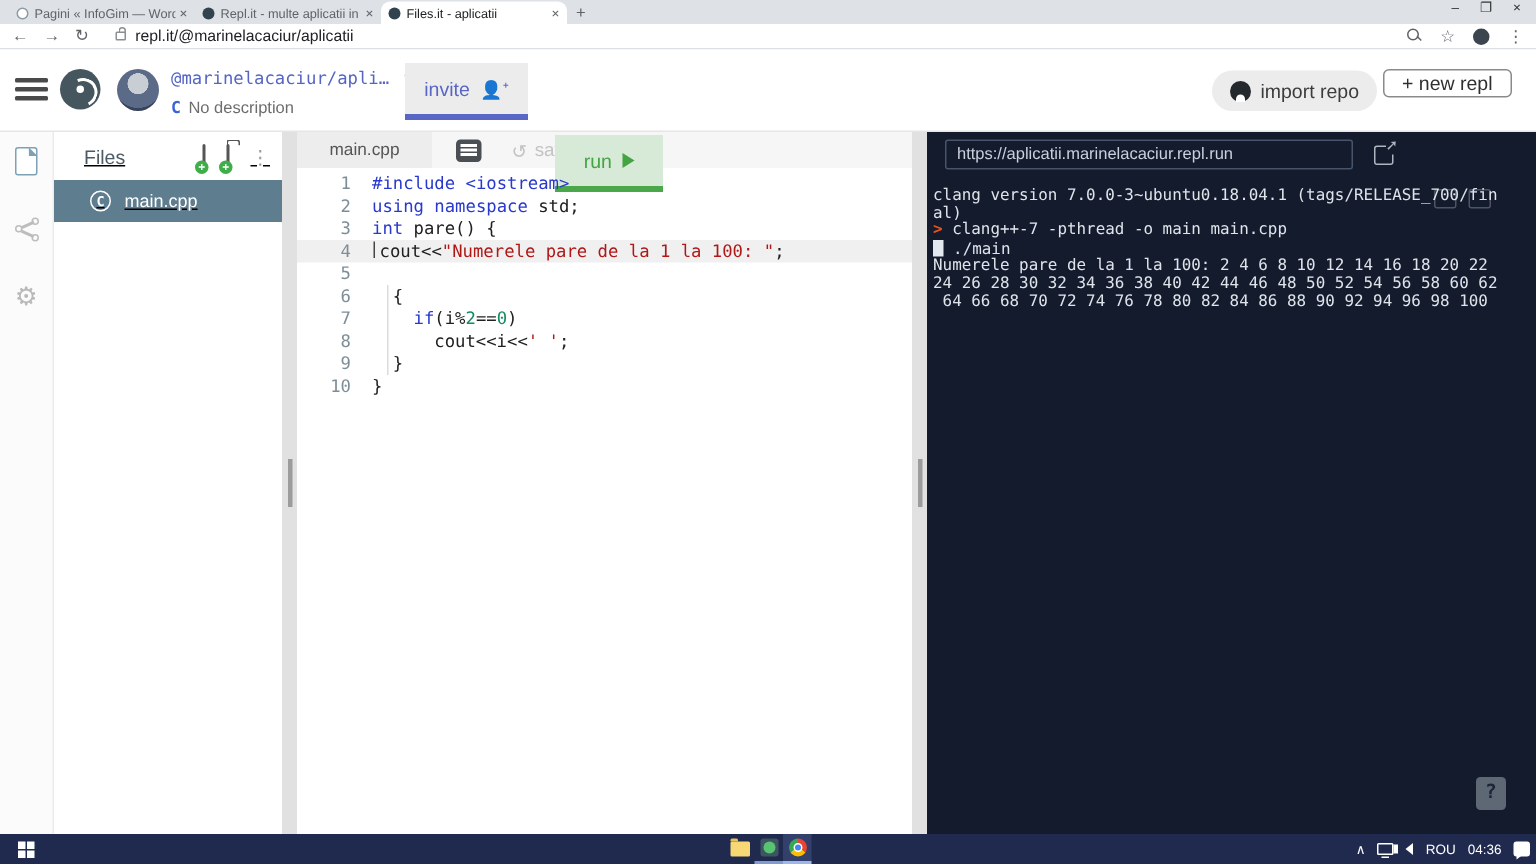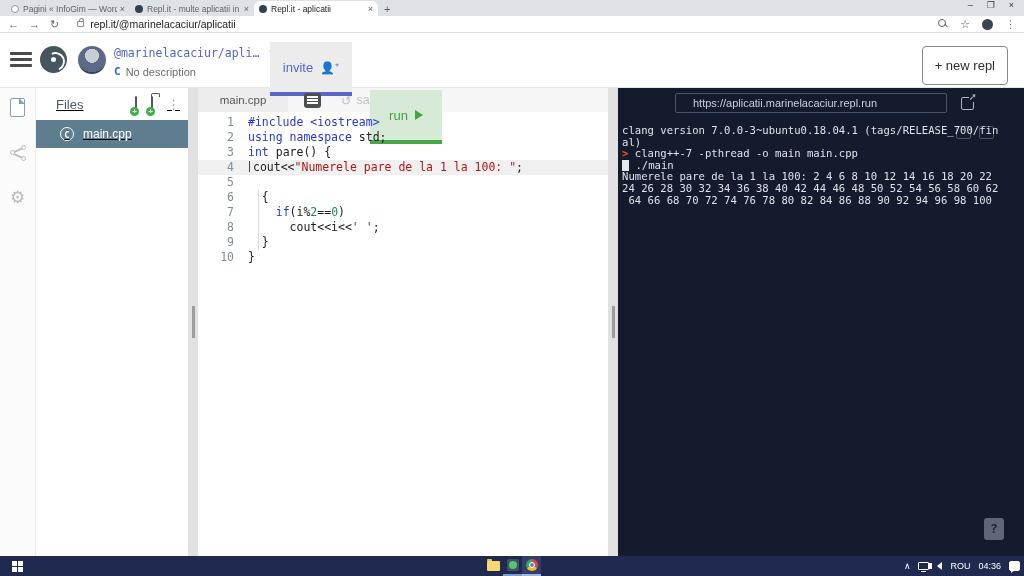--- a/index.html
+++ b/index.html
@@ -35,32 +35,32 @@
   .hamb div { height:2.5px; background:#4a4a4a; margin-bottom:3.5px; border-radius:1px; }
   .replogo { position:absolute; left:40px; top:13px; width:27px; height:27px; border-radius:50%; background:#45565f; }
   .replogo:before { content:""; position:absolute; left:6px; top:6px; width:15px; height:15px; border-radius:50%; border:2.5px solid #fff; border-left-color:transparent; border-bottom-color:transparent; transform:rotate(20deg); }
   .replogo:after { content:""; position:absolute; left:11px; top:11px; width:5px; height:5px; border-radius:50%; background:#fff; }
   .uavatar { position:absolute; left:78px; top:13px; width:28px; height:28px; border-radius:50%; background:radial-gradient(circle at 50% 35%, #c9cdd4 0 30%, #5b6a86 31% 70%, #37425c 71%); }
   .titleblock { position:absolute; left:114px; top:10px; }
   .repltitle { font-family:"DejaVu Sans Mono", monospace; font-size:11.5px; color:#5565c4; }
   .pencil { color:#9a9a9a; font-size:11px; margin-left:5px; }
   .descrow { margin-top:4px; font-size:11px; color:#6d6d6d; display:flex; align-items:center; }
   .cyc { color:#3b63d8; font-weight:bold; font-size:11px; margin-right:5px; font-family:"DejaVu Sans Mono", monospace; }
-  .hbtn { position:absolute; top:9px; height:54px; display:flex; align-items:center; justify-content:center; gap:7px; font-size:13px; background:#ececec; }
+  .hbtn { position:absolute; top:9px; height:38px; display:flex; align-items:center; justify-content:center; gap:7px; font-size:13px; background:#ececec; }
   .hbtn.invite { left:270px; width:82px; color:#5866c5; border-bottom:4px solid #5866c5; }
   .hbtn.run { left:370px; width:72px; color:#42a442; background:#d7e9d7; border-bottom:4px solid #4aa84a;margin-top:48px; }
   .hbtn.share { left:462px; width:80px; color:#4a4a4a; }
   .playtri { width:0; height:0; border-left:8px solid #42a442; border-top:5px solid transparent; border-bottom:5px solid transparent; }
   .personplus { font-size:12px; }
   .shareic { width:13px; height:10px; border:1.5px solid #4a4a4a; border-radius:2px; position:relative; }
   .shareic:before { content:"➚"; position:absolute; right:-3px; top:-8px; font-size:9px; color:#4a4a4a; background:#ececec; }
   .importrepo { position:absolute; right:106px; top:14px; height:27px; border-radius:14px; background:#ececec; display:flex; align-items:center; padding:0 12px; gap:6px; font-size:13px; color:#3c3c3c; }
   .gh { width:14px; height:14px; border-radius:50%; background:#24292e; position:relative; }
   .gh:before { content:""; position:absolute; left:4px; bottom:0; width:6px; height:5px; background:#fff; border-radius:3px 3px 0 0; }
-  .newrepl { position:absolute; right:16px; top:13px; height:39px; border:1px solid #8a8a8a; border-radius:4px; background:#fff; display:flex; align-items:center; padding:0 12px; font-size:13px; color:#2f2f2f; }
+  .newrepl { position:absolute; right:16px; top:13px; height:19px; border:1px solid #8a8a8a; border-radius:4px; background:#fff; display:flex; align-items:center; padding:0 12px; font-size:13px; color:#2f2f2f; }
 
   
   .main { flex:1; display:flex; min-height:0; }
   .iconstrip { width:36px; background:#fbfbfb; border-right:1px solid #ececec; display:flex; flex-direction:column; align-items:center; padding-top:10px; flex:none; }
   .stripic { margin-bottom:28px; color:#b9b9b9; font-size:17px; line-height:1; }
   .docic { width:15px; height:19px; border:1.7px solid #7da2b4; border-radius:2px; position:relative; background:#fff; }
   .docic:before { content:""; position:absolute; right:-1px; top:-1px; width:6px; height:6px; background:#7da2b4; clip-path:polygon(0 0, 100% 100%, 0 100%); }
   .sharenodes { width:16px; height:16px; position:relative; }
   .sharenodes i { position:absolute; width:5px; height:5px; border:1.5px solid #bdbdbd; border-radius:50%; }
   .sharenodes i:nth-child(1){left:0;top:5px;} .sharenodes i:nth-child(2){right:0;top:0;} .sharenodes i:nth-child(3){right:0;bottom:0;}
@@ -93,21 +93,21 @@
   .cline.activeline { background:#f0f0f0; }
   .gut { width:36px; text-align:right; color:#7e8e99; flex:none; padding-right:0; }
   .ctext { padding-left:14px; }
   .kw { color:#2839cc; } .str { color:#b01818; } .num { color:#148c5e; } .pl { color:#212121; }
   .caret { display:inline-block; width:1px; height:11px; background:#444; vertical-align:-1px; margin:0 3px 0 1px; }
   .indentguide { position:absolute; width:1px; background:#dcdcdc; }
 
   
   .console { flex:1; background:#131b2d; position:relative; color:#dfe3ea; min-width:0; }
   .conurlrow { position:absolute; left:12px; top:5px; display:flex; align-items:center; }
-  .conurl { width:272px; height:20px; border:1px solid #46546e; border-radius:2px; font-size:11px; color:#c9d1dd; line-height:18px; padding-left:17px; white-space:nowrap; overflow:hidden; background:transparent;margin-left:45px; }
+  .conurl { width:272px; height:20px; border:1px solid #46546e; border-radius:2px; font-size:11px; color:#c9d1dd; line-height:18px; padding-left:7px; white-space:nowrap; overflow:hidden; background:transparent; }
   .popout { margin-left:14px; width:13px; height:13px; border:1.6px solid #aeb6c2; border-radius:2px; position:relative; }
   .popout:before { content:"➚"; position:absolute; right:-4px; top:-7px; font-size:10px; color:#aeb6c2; background:#131b2d; }
   .conout { position:absolute; left:4px; top:37px; right:8px; font-family:"DejaVu Sans Mono", monospace; font-size:10.6px; line-height:11.6px; white-space:pre-wrap; }
   .prompt { color:#e8521f; font-weight:bold; }
   .blockcursor { display:inline-block; width:7px; height:11px; background:#e3e7ee; vertical-align:-2px; }
   .ghosts { position:absolute; right:30px; top:38px; display:flex; gap:8px; opacity:.25; }
   .ghosts div { width:15px; height:13px; border:1.5px solid #fff; border-radius:2px; }
   .helpbtn { position:absolute; right:20px; bottom:16px; width:20px; height:22px; background:#5d6874; border-radius:3px; color:#1d2636; font-size:13px; font-weight:bold; text-align:center; line-height:22px; font-family:"DejaVu Sans Mono", monospace; }
 
   
@@ -146,21 +146,21 @@
           <span class="ttl">Pagini « InfoGim — WordPress.c</span>
           <span class="cls">×</span>
         </div>
         <div class="btab">
           <span class="fav replit"></span>
           <span class="ttl">Repl.it - multe aplicatii in C++</span>
           <span class="cls">×</span>
         </div>
         <div class="btab active">
           <span class="fav replit"></span>
-          <span class="ttl">Repl.it - aplicatii</span>
+          <span class="ttl">Files.it - aplicatii</span>
           <span class="cls">×</span>
         </div>
       </div>
     <div class="newtabbtn">+</div>
     <div class="wincontrols">
       <span>–</span>
       <span>❐</span>
       <span>×</span>
     </div>
   </div>
@@ -197,20 +197,24 @@
         <span>No description</span>
       </div>
     </div>
     <div class="hbtn invite">
       <span>invite</span>
       <span class="personplus">👤⁺</span>
     </div>
     <div class="hbtn run">
       <span>run</span>
       <span class="playtri"></span>
+    </div>
+    <div class="importrepo">
+      <span class="gh"></span>
+      <span>import repo</span>
     </div>
     <div class="newrepl">
       <span>+ new repl</span>
     </div>
   </div>
 
   <div class="main">
 
     <div class="iconstrip">
       <div class="stripic">

